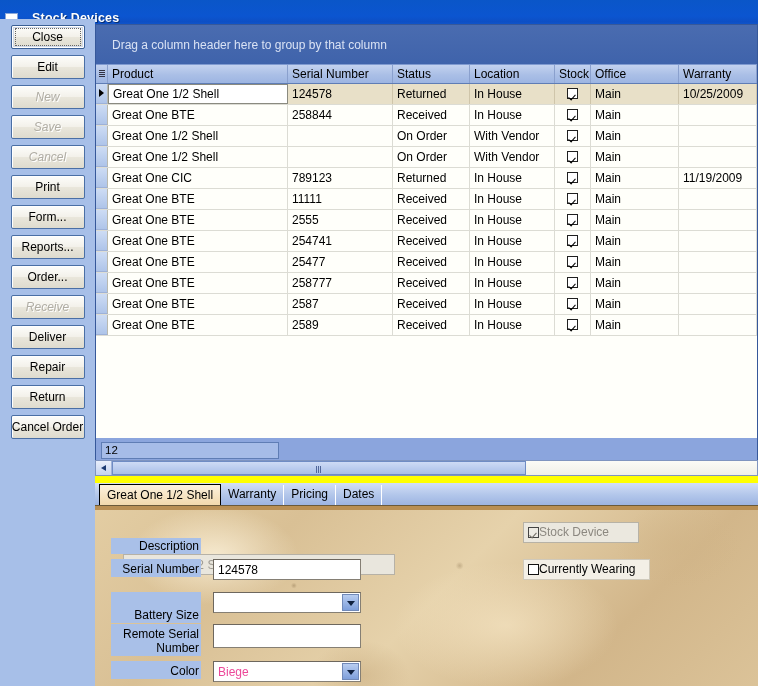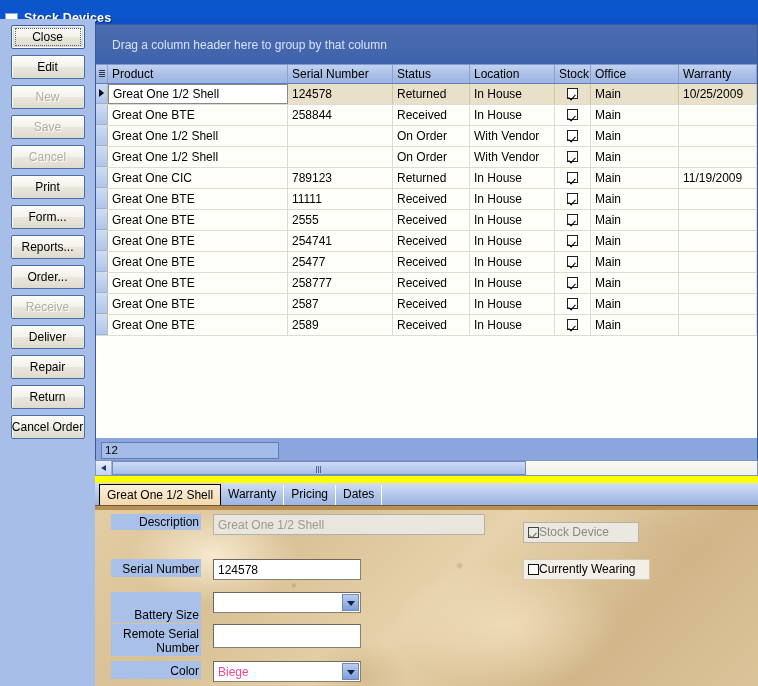--- a/index.html
+++ b/index.html
@@ -20,20 +20,21 @@
   
   #titlebar {
     position: absolute;
     left: 0; top: 0;
     width: 758px; height: 36px;
     background: linear-gradient(to bottom, #0a56c8 0%, #0b55d0 45%, #0d4fc5 60%, #1a6ae0 100%);
     display: flex;
     align-items: center;
     padding-left: 5px;
     box-sizing: border-box;
+    gap: 8px;
   }
   #titlebar .winicon {
     width: 13px; height: 11px;
     background: #ffffff;
     border: 1px solid #8aa7d8;
     box-sizing: border-box;
     margin-right: 6px;
     flex: none;
   }
   #titlebar .wintitle {
@@ -70,20 +71,21 @@
     box-sizing: border-box;
     box-shadow: inset 1px 1px 0 #ffffff;
     cursor: pointer;
     overflow: hidden;
     white-space: nowrap;
   }
   .sidebtn.disabled {
     color: #b0ada4;
     text-shadow: 1px 1px 0 #ffffff;
     cursor: default;
+    font-style: italic;
   }
   .sidebtn.focused {
     border: 1px solid #3a5f95;
     box-shadow: inset 0 0 0 1px #ffffff, inset 0 0 0 2px #cfd8e8;
   }
   .sidebtn.focused .focusring {
     display: block;
     margin: 2px 3px;
     border: 1px dotted #666;
     line-height: 16px;
@@ -635,21 +637,21 @@
 
   <div id="tabstrip">
       <div class="tab active"><span>Great One 1/2 Shell</span></div>
       <div class="tab"><span>Warranty</span></div>
       <div class="tab"><span>Pricing</span></div>
       <div class="tab"><span>Dates</span></div>
     </div>
 
   <div id="formpanel">
 
-    <div class="frow" style="left:16px; top:8px;">
+    <div class="frow" style="left:16px; top:32px;flex-direction:column;">
       <div class="flabel" style="width:90px;">Description</div>
       <div class="ftext ro" style="width:272px; margin-left:12px;">Great One 1/2 Shell</div>
     </div>
 
     <div class="frow" style="left:16px; top:53px;">
       <div class="flabel" style="width:90px; padding-top:3px;">Serial Number</div>
       <div class="ftext" style="width:148px; margin-left:12px;">124578</div>
     </div>
 
     <div class="frow" style="left:16px; top:86px;">

